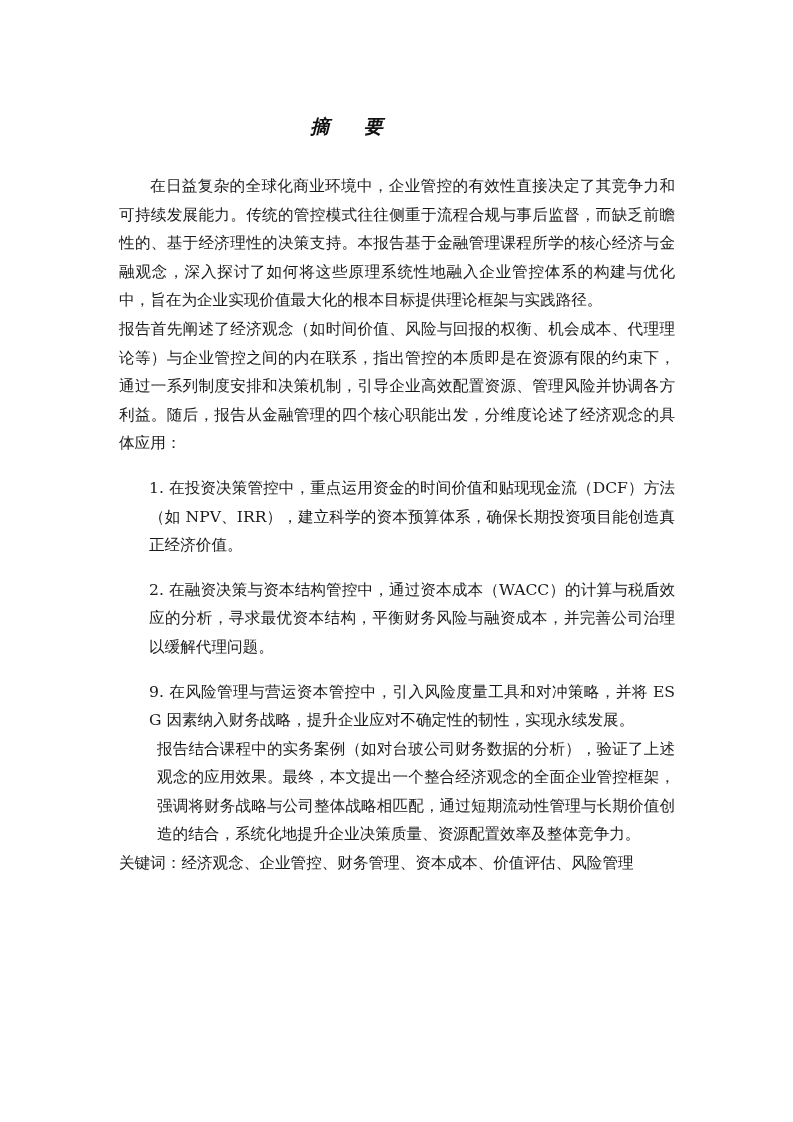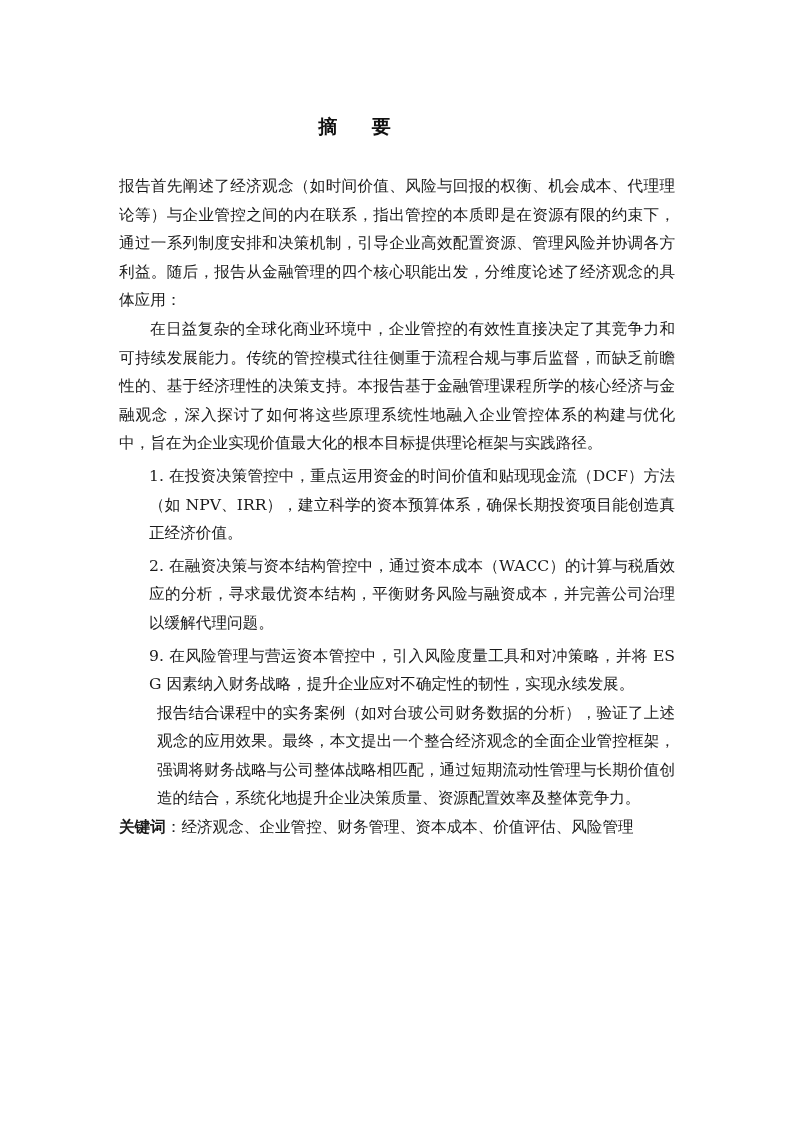--- a/index.html
+++ b/index.html
@@ -1,40 +1,40 @@
 <!DOCTYPE html>
 <html><head>
 <meta charset="utf-8">
 <style>
   html, body { margin: 0; padding: 0; background: #ffffff; }
   body { width: 793px; height: 1122px; position: relative; overflow: hidden;
          font-family: "DejaVu Serif", "Liberation Serif", serif; color: #1a1a1a; }
   .page { position: absolute; left: 0; top: 0; width: 793px; height: 1122px; background: #fff; }
-  .title { position: absolute; top: 114px; left: 8px; width: 707px; text-align: center;
+  .title { position: absolute; top: 114px; left: 0; width: 707px; text-align: center;
            font-family: "DejaVu Sans", "Liberation Sans", sans-serif; font-weight: bold;
-           font-size: 19px; letter-spacing: 14px; color: #111; }
+           font-size: 19px; letter-spacing: 14px; color: #111; font-style: italic; }
   .body-text { position: absolute; top: 172px; left: 119px; width: 556px; }
   .para { margin: 0; font-size: 15.6px; line-height: 28.6px; text-align: justify;
           text-align-last: left; word-break: break-all; }
   .indent { text-indent: 31px; }
-  .item { margin: 4px 0 0 30px; font-size: 15.6px; line-height: 28.6px; text-align: justify;
+  .item { margin: 16px 0 0 30px; font-size: 15.6px; line-height: 28.6px; text-align: justify;
           word-break: break-all; }
   .after-para { margin-left: 38px; }
   .keywords { margin: 0; font-size: 15.6px; line-height: 28.6px; }
-  .kw-label { font-family: "DejaVu Sans", "Liberation Sans", sans-serif; font-weight: bold; }
+  .kw-label { font-family: "DejaVu Sans", "Liberation Sans", sans-serif; font-weight: normal; }
 </style>
 </head>
 <body>
 
 <div class="page">
   <div class="title">摘 要</div>
 
   <div class="body-text">
+    <p class="para indent">在日益复杂的全球化商业环境中，企业管控的有效性直接决定了其竞争力和可持续发展能力。传统的管控模式往往侧重于流程合规与事后监督，而缺乏前瞻性的、基于经济理性的决策支持。本报告基于金融管理课程所学的核心经济与金融观念，深入探讨了如何将这些原理系统性地融入企业管控体系的构建与优化中，旨在为企业实现价值最大化的根本目标提供理论框架与实践路径。</p>
     <p class="para">报告首先阐述了经济观念（如时间价值、风险与回报的权衡、机会成本、代理理论等）与企业管控之间的内在联系，指出管控的本质即是在资源有限的约束下，通过一系列制度安排和决策机制，引导企业高效配置资源、管理风险并协调各方利益。随后，报告从金融管理的四个核心职能出发，分维度论述了经济观念的具体应用：</p>
-    <p class="para indent">在日益复杂的全球化商业环境中，企业管控的有效性直接决定了其竞争力和可持续发展能力。传统的管控模式往往侧重于流程合规与事后监督，而缺乏前瞻性的、基于经济理性的决策支持。本报告基于金融管理课程所学的核心经济与金融观念，深入探讨了如何将这些原理系统性地融入企业管控体系的构建与优化中，旨在为企业实现价值最大化的根本目标提供理论框架与实践路径。</p>
 
     <p class="item">1. 在投资决策管控中，重点运用资金的时间价值和贴现现金流（DCF）方法（如 NPV、IRR），建立科学的资本预算体系，确保长期投资项目能创造真正经济价值。</p>
     <p class="item">2. 在融资决策与资本结构管控中，通过资本成本（WACC）的计算与税盾效应的分析，寻求最优资本结构，平衡财务风险与融资成本，并完善公司治理以缓解代理问题。</p>
     <p class="item">9. 在风险管理与营运资本管控中，引入风险度量工具和对冲策略，并将 ESG 因素纳入财务战略，提升企业应对不确定性的韧性，实现永续发展。</p>
 
     <p class="para after-para">报告结合课程中的实务案例（如对台玻公司财务数据的分析），验证了上述观念的应用效果。最终，本文提出一个整合经济观念的全面企业管控框架，强调将财务战略与公司整体战略相匹配，通过短期流动性管理与长期价值创造的结合，系统化地提升企业决策质量、资源配置效率及整体竞争力。</p>
 
     <p class="keywords">
       <span class="kw-label">关键词</span><span>：</span><span>经济观念、企业管控、财务管理、资本成本、价值评估、风险管理</span>
     </p>

